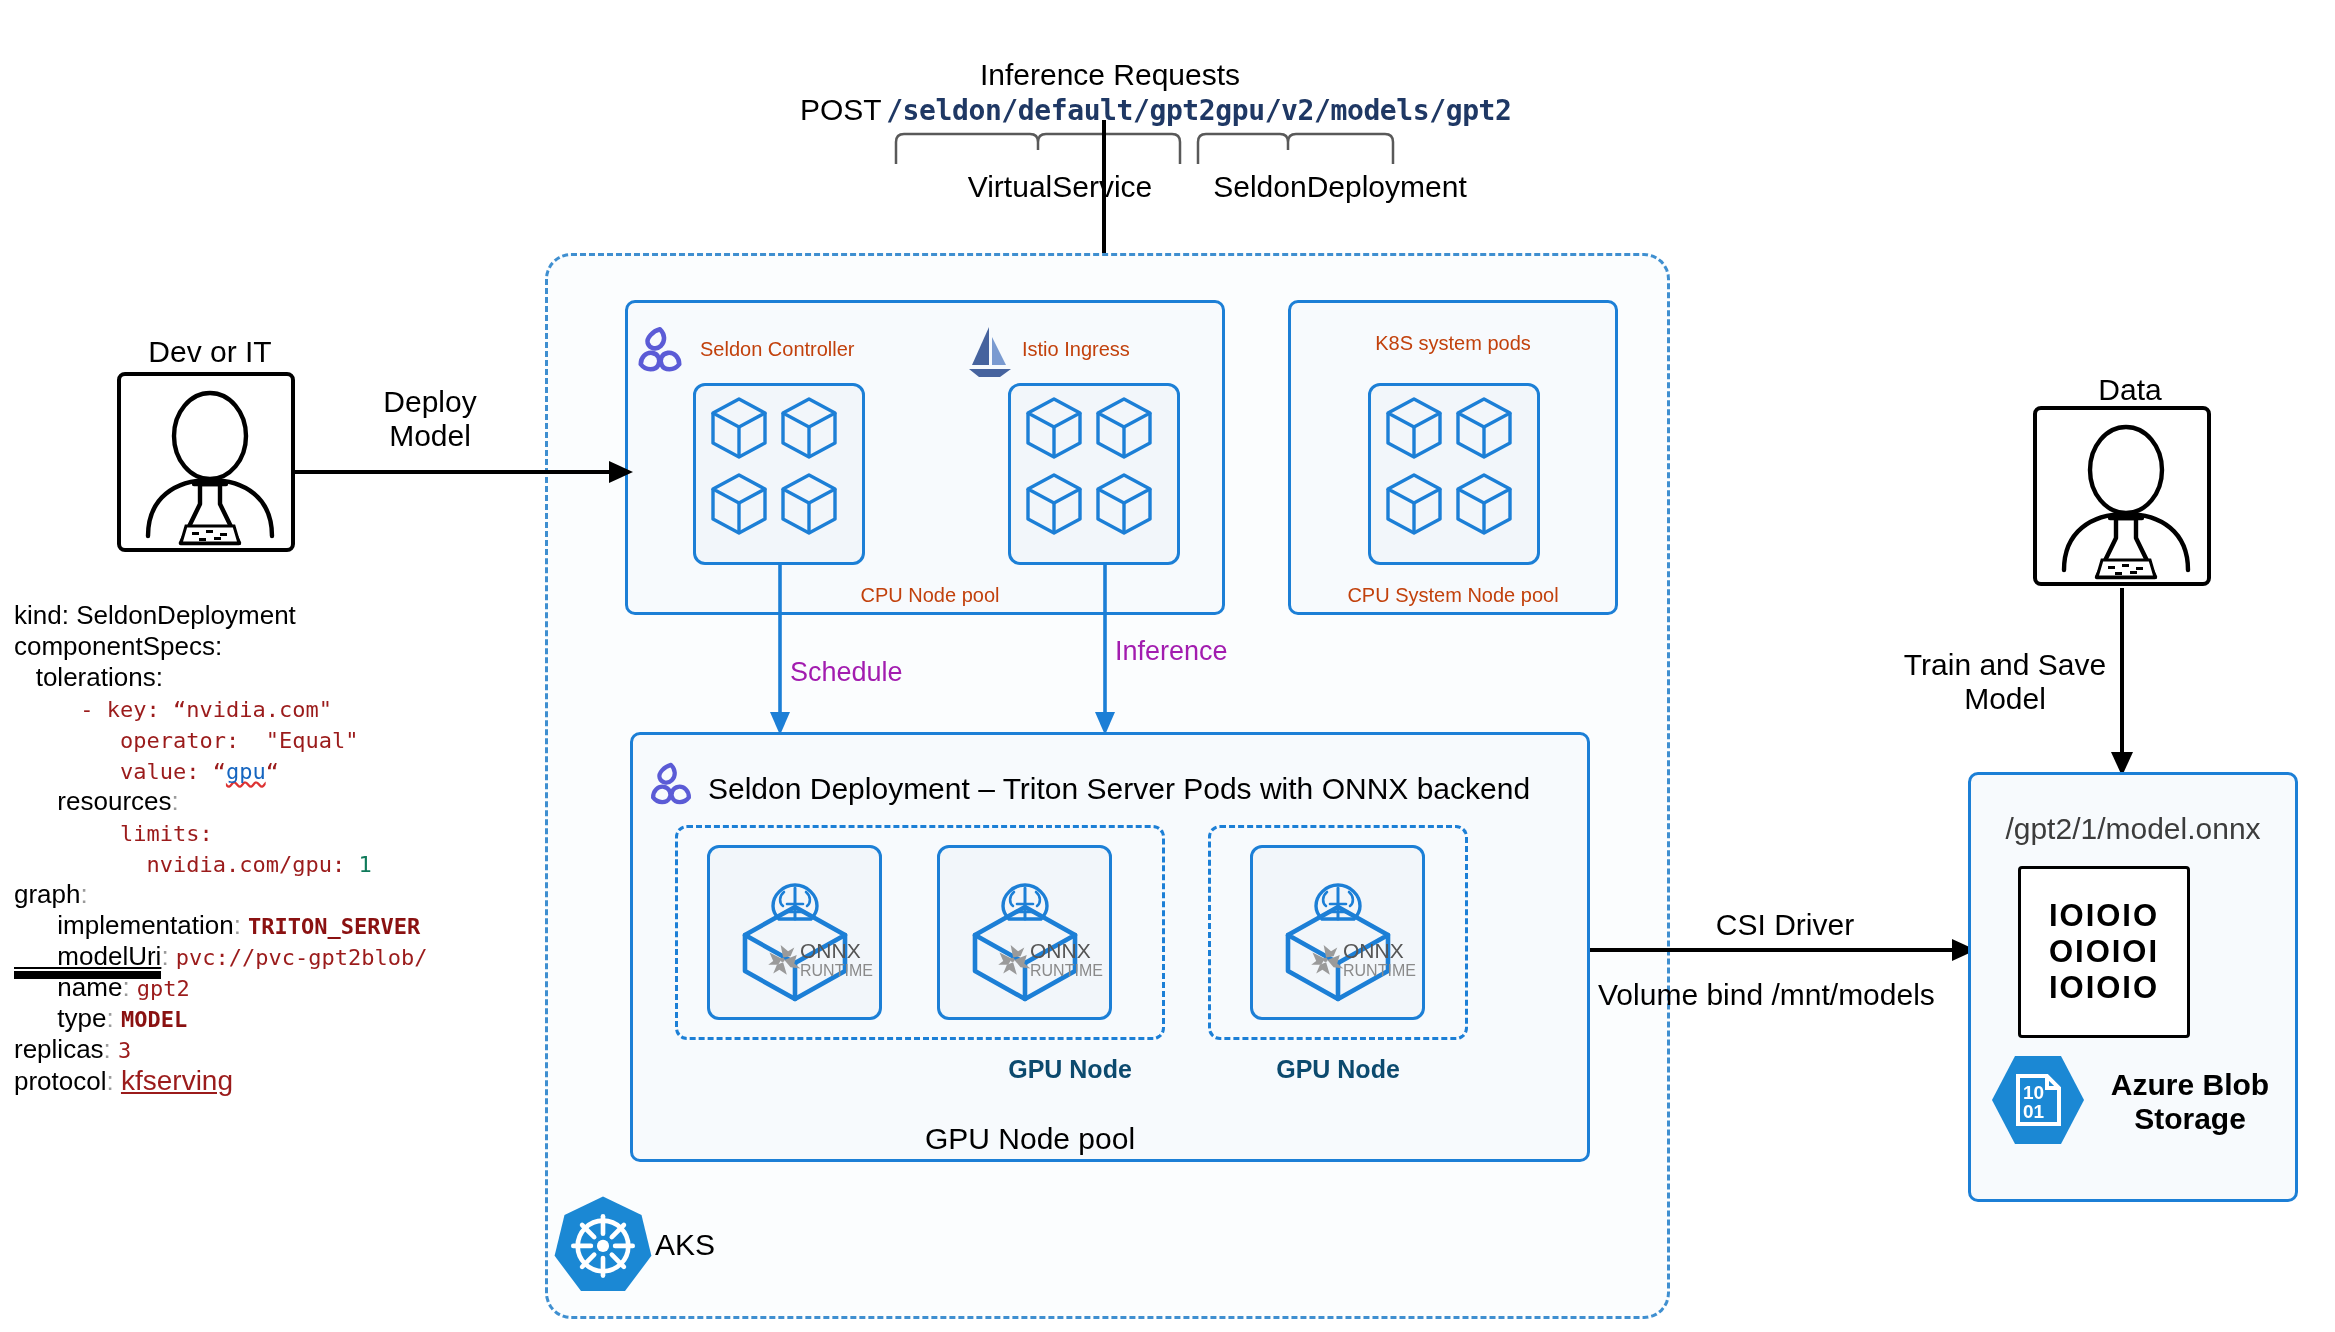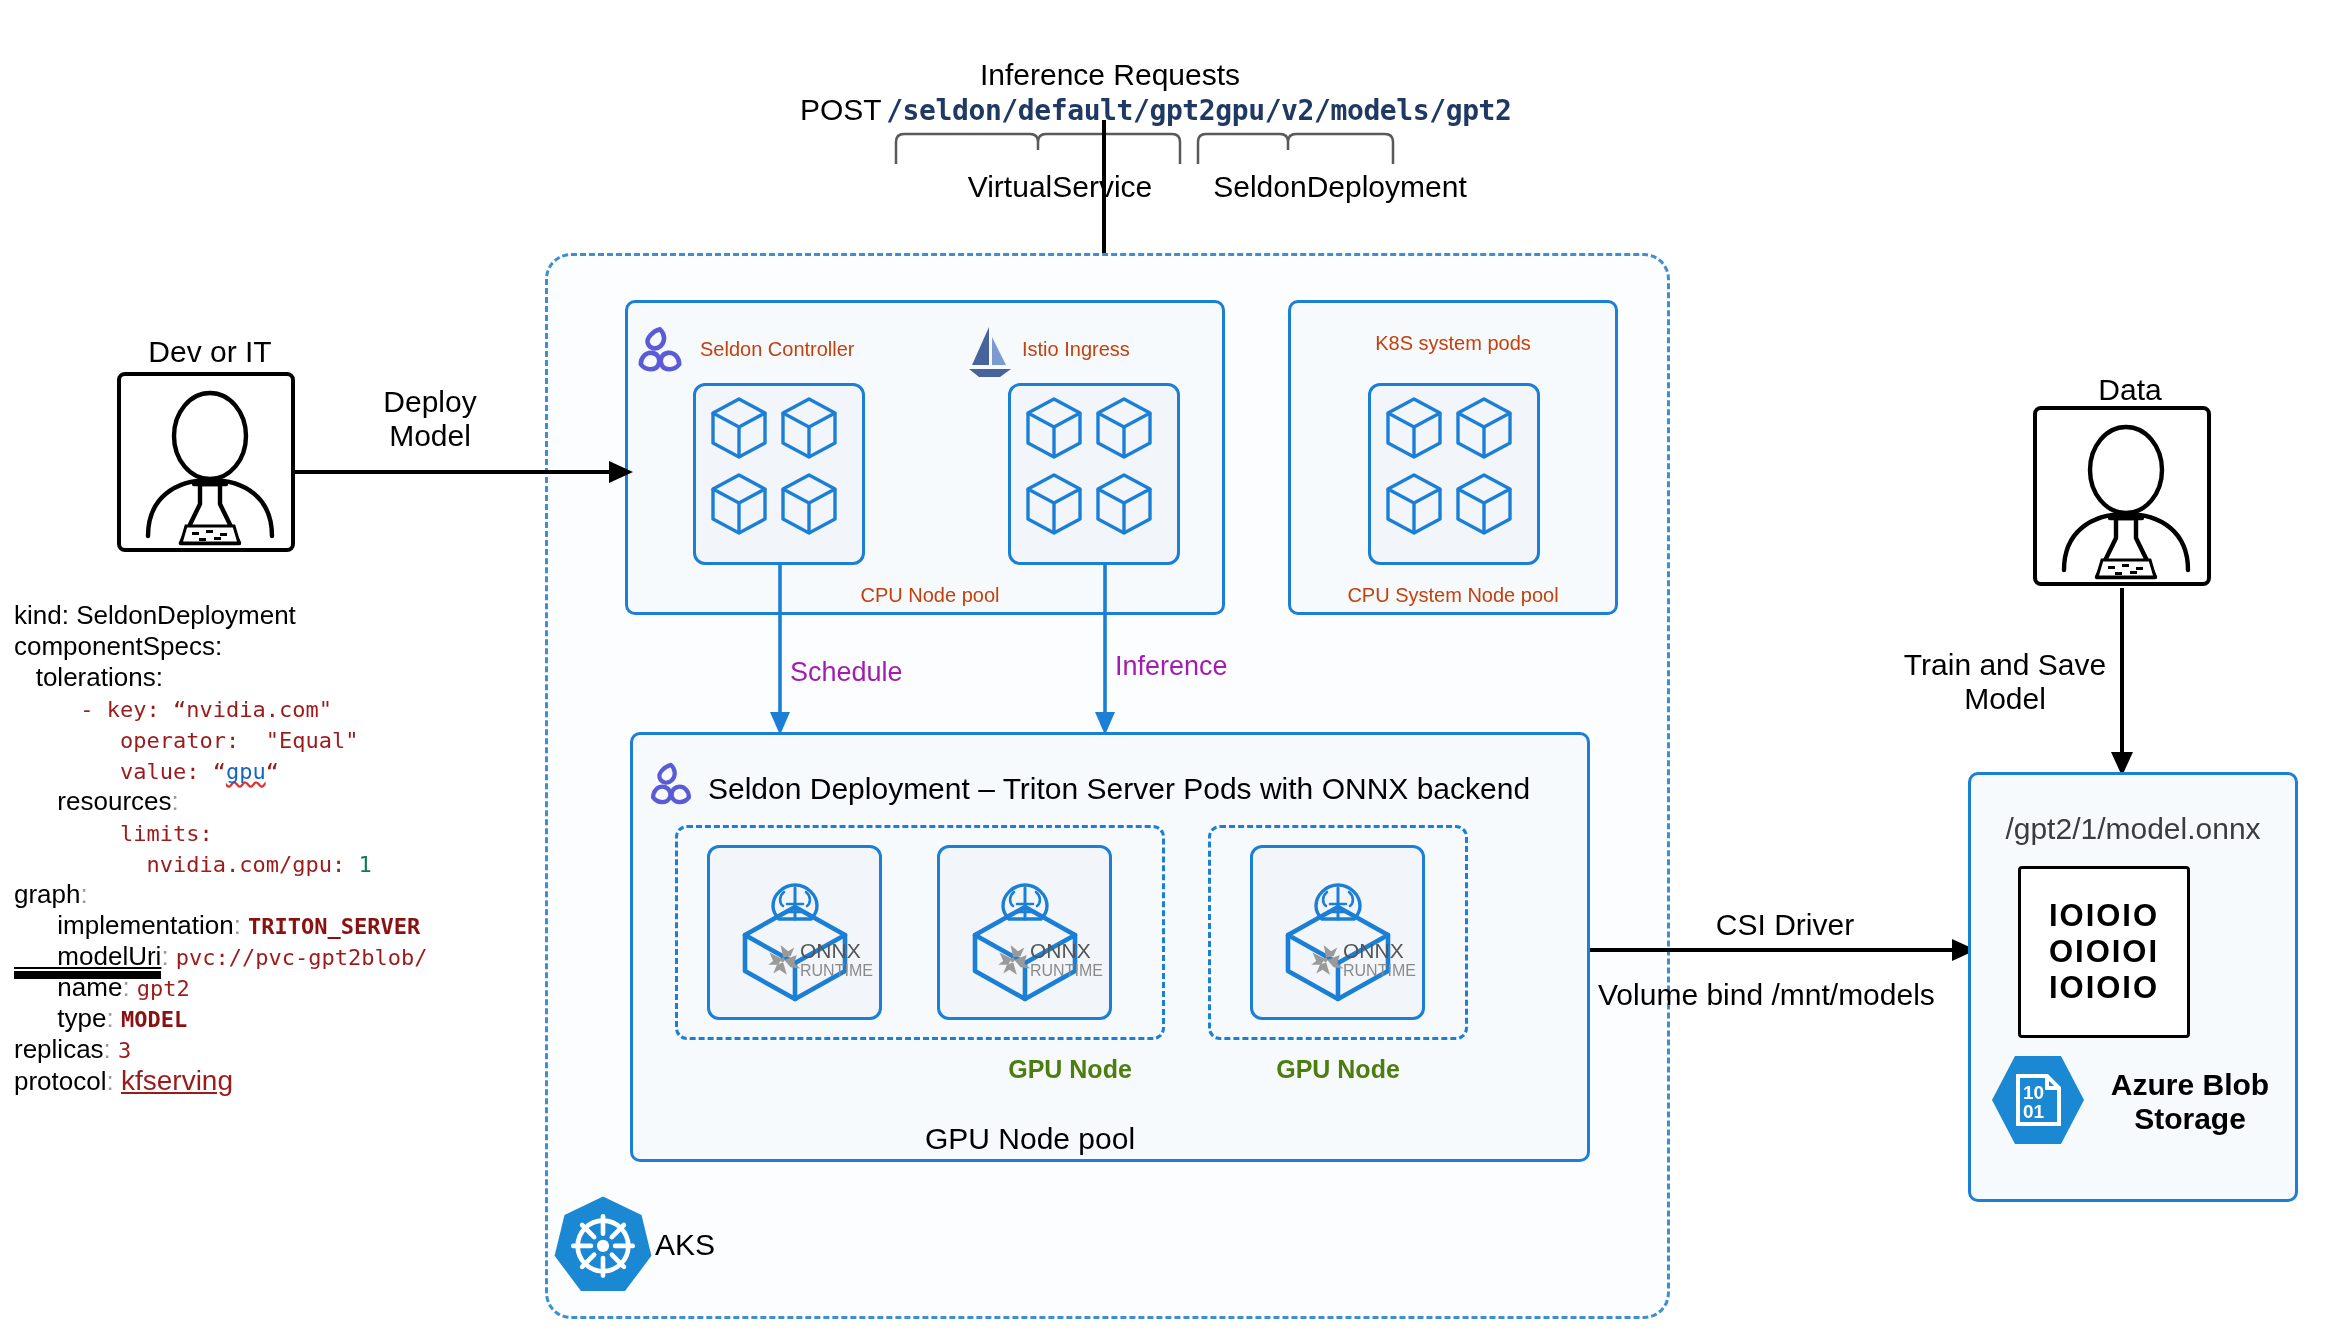--- a/index.html
+++ b/index.html
@@ -13,21 +13,21 @@
   .solidbox{box-sizing:border-box;border:3px solid #1c7fd6;border-radius:10px;background:#f7fafd;}
   .podgroupbox{box-sizing:border-box;border:3px solid #1c7fd6;border-radius:12px;background:#f2f6fa;}
   .dashbox{box-sizing:border-box;border:3px dashed #1c7fd6;border-radius:12px;background:transparent;}
   .aksbox{box-sizing:border-box;border:3px dashed #3f8fd0;border-radius:26px;background:#fbfdfe;}
   .blackbox{box-sizing:border-box;border:4px solid #000;border-radius:8px;background:#fff;}
   .podcard{box-sizing:border-box;border:3px solid #1c7fd6;border-radius:12px;background:#f2f6fa;}
 
   
   .lbl{font-size:27px;line-height:1.18;color:#a21caf;}
   .title-inner{font-size:20px;color:#c2410c;}
-  .gpu-node{font-size:25px;font-weight:bold;color:#4d7c0f;}
+  .gpu-node{font-size:25px;font-weight:bold;color:#0c4a6e;}
   .headline{font-size:30px;color:#000;}
   .post-path{font-family:"DejaVu Sans Mono","Liberation Mono",monospace;
              font-weight:bold;font-size:28px;color:#1f3864;letter-spacing:-.4px;}
 
   
   #yaml{left:14px;top:600px;width:460px;}
   .yline{height:31px;line-height:31px;white-space:pre;font-size:26px;color:#000;}
   .yline .k{color:#000;}
   .ysm{font-family:"DejaVu Sans Mono","Liberation Mono",monospace;font-size:22px;}
   .red{color:#9b1b1b;}
@@ -226,21 +226,21 @@
 <div class="abs" style="left:790px;top:657px;">
   <span class="lbl nowrap">Schedule</span>
 </div>
 
 <div class="abs" style="left:1085px;top:562px;">
   <svg width="40" height="175" viewBox="0 0 40 175">
     <line x1="20" y1="0" x2="20" y2="156" stroke="#1c7fd6" stroke-width="3.6"></line>
     <polygon points="20,173 10,150 30,150" fill="#1c7fd6"></polygon>
   </svg>
 </div>
-<div class="abs" style="left:1115px;top:651px;">
+<div class="abs" style="left:1115px;top:636px;">
   <span class="lbl nowrap">Inference</span>
 </div>
 
 <div class="abs solidbox" style="left:630px;top:732px;width:960px;height:430px;"></div>
 
 <div class="abs" style="left:645px;top:760px;">
   <svg width="52" height="52" viewBox="0 0 64 64">
     <g fill="none" stroke="#5b5bd6" stroke-width="5.2" stroke-linejoin="round" stroke-linecap="round">
       <path d="M32 6 C38 12 38 20 33 25 C28 30 20 28 18 22 C16 16 24 8 32 6 Z"></path>
       <path d="M10 46 C10 38 16 32 23 33 C30 34 33 41 30 47 C27 53 16 54 10 46 Z"></path>

